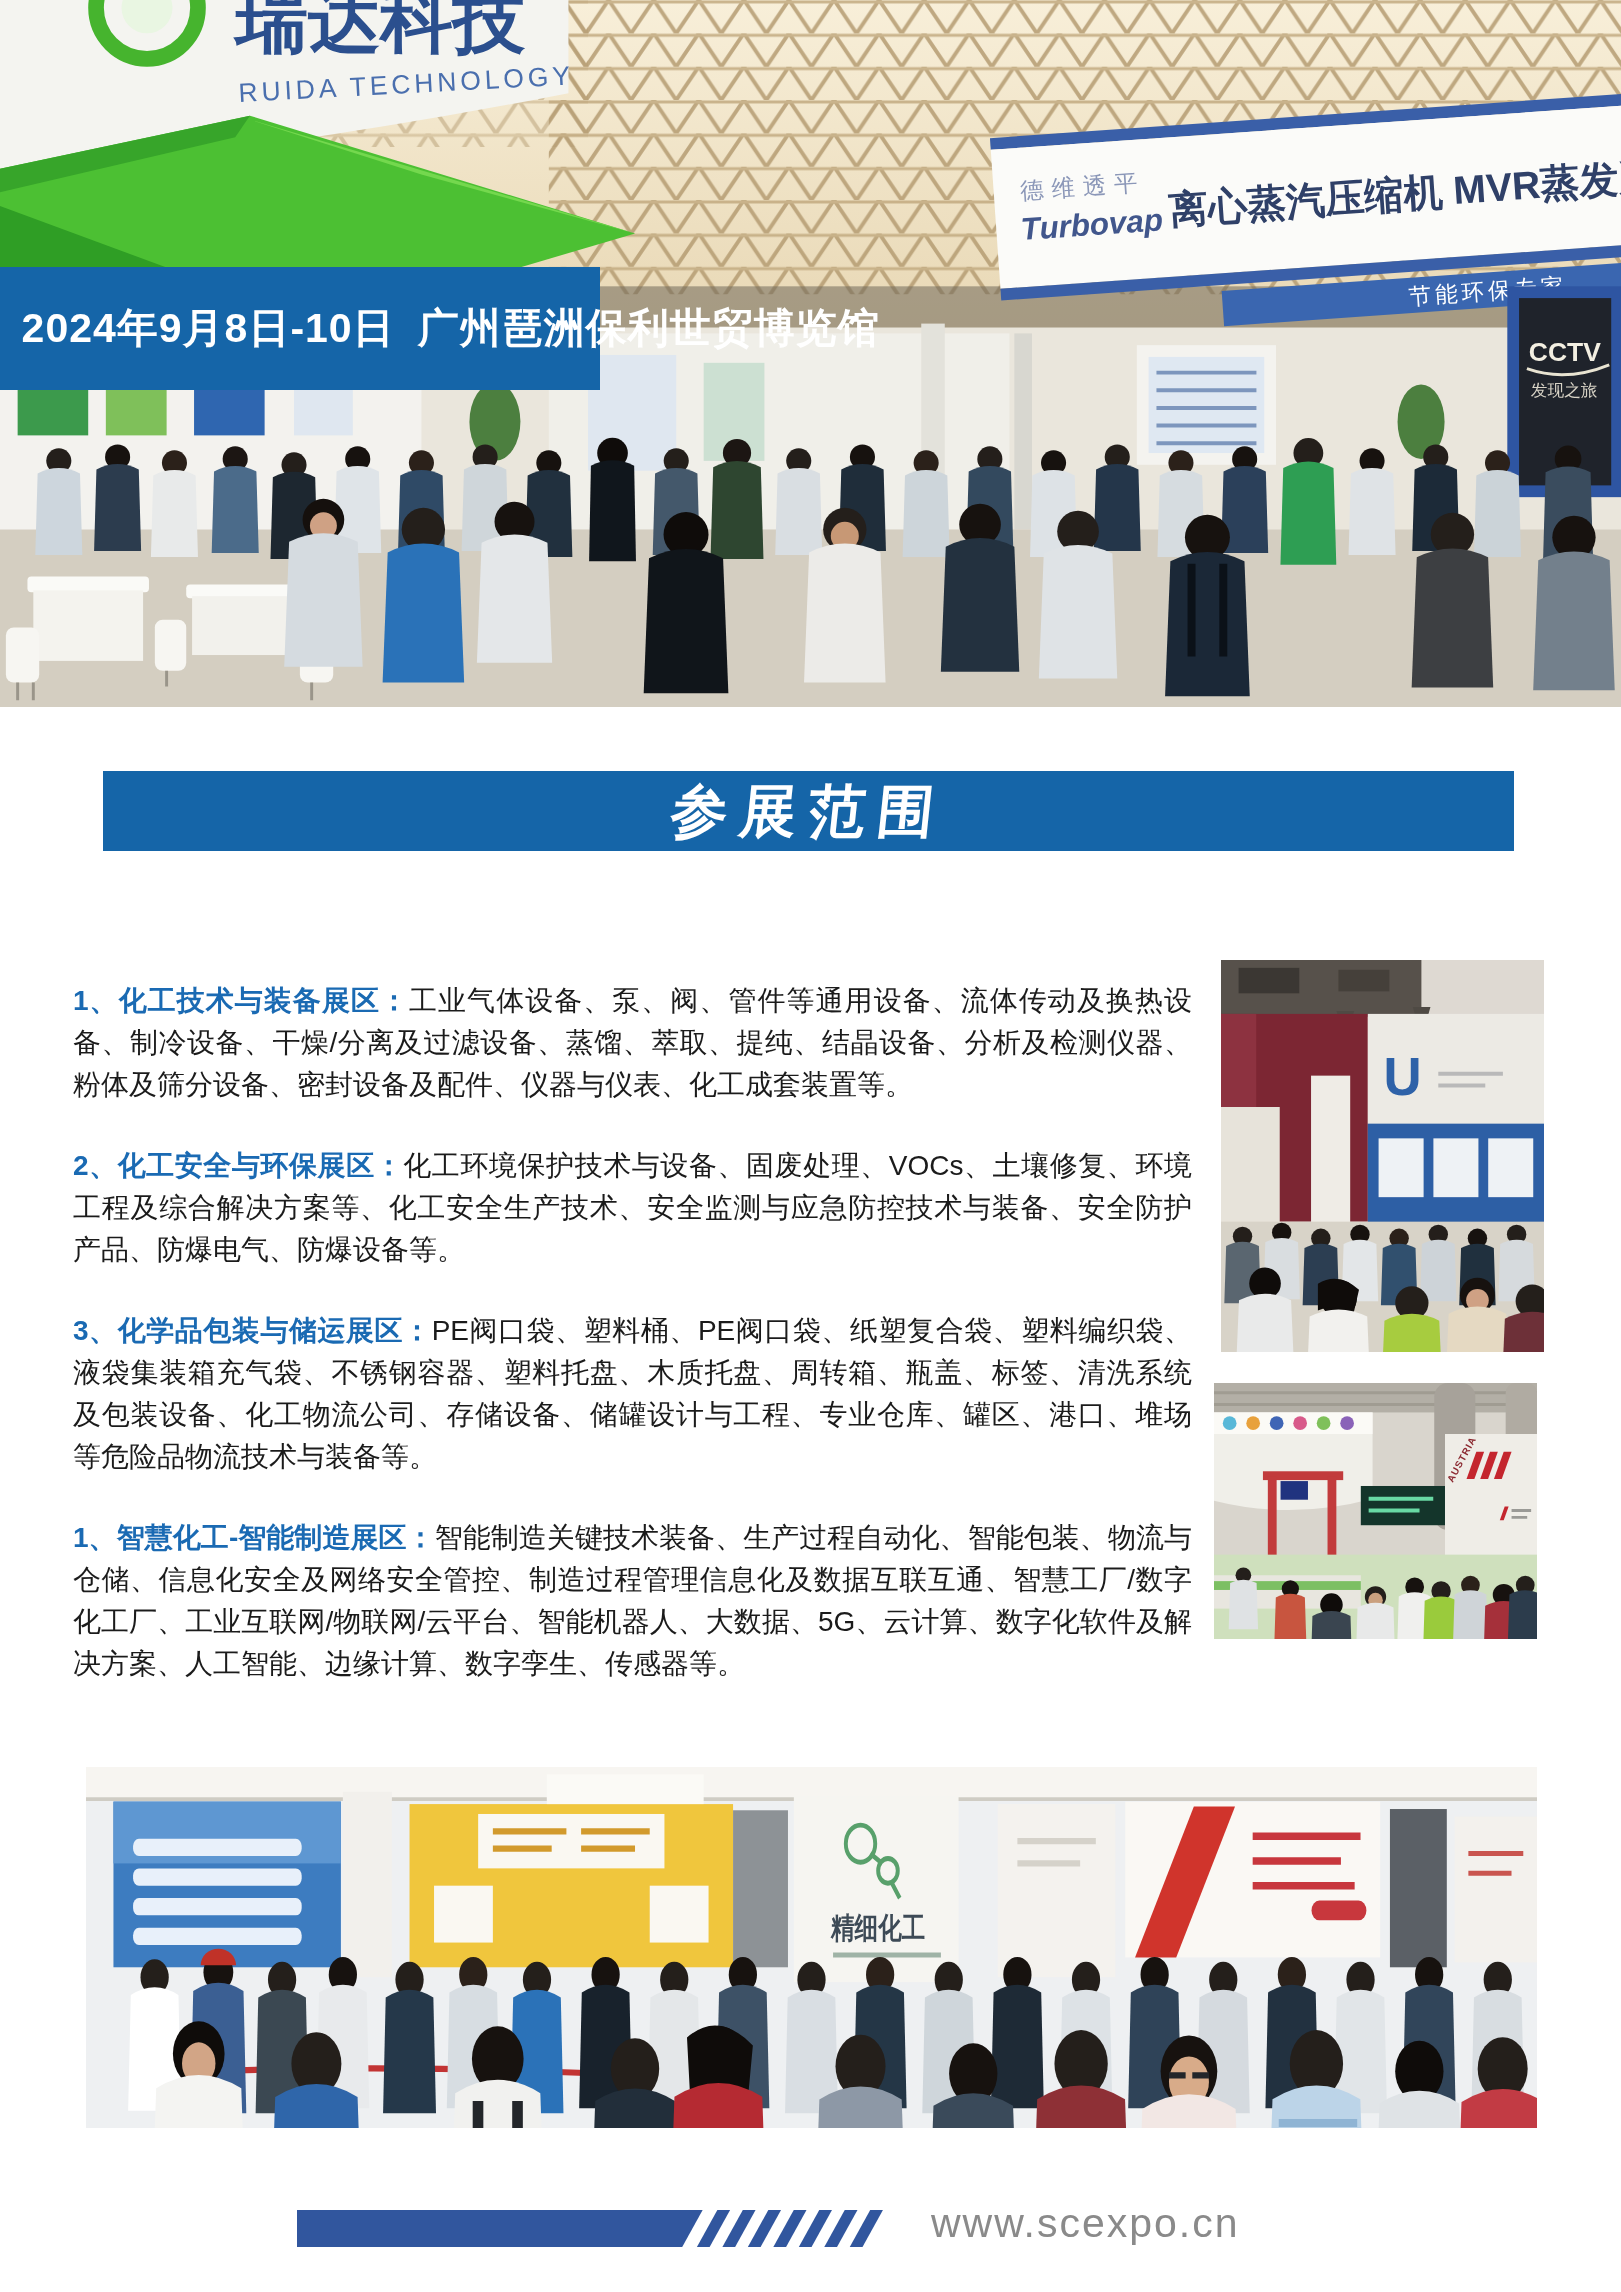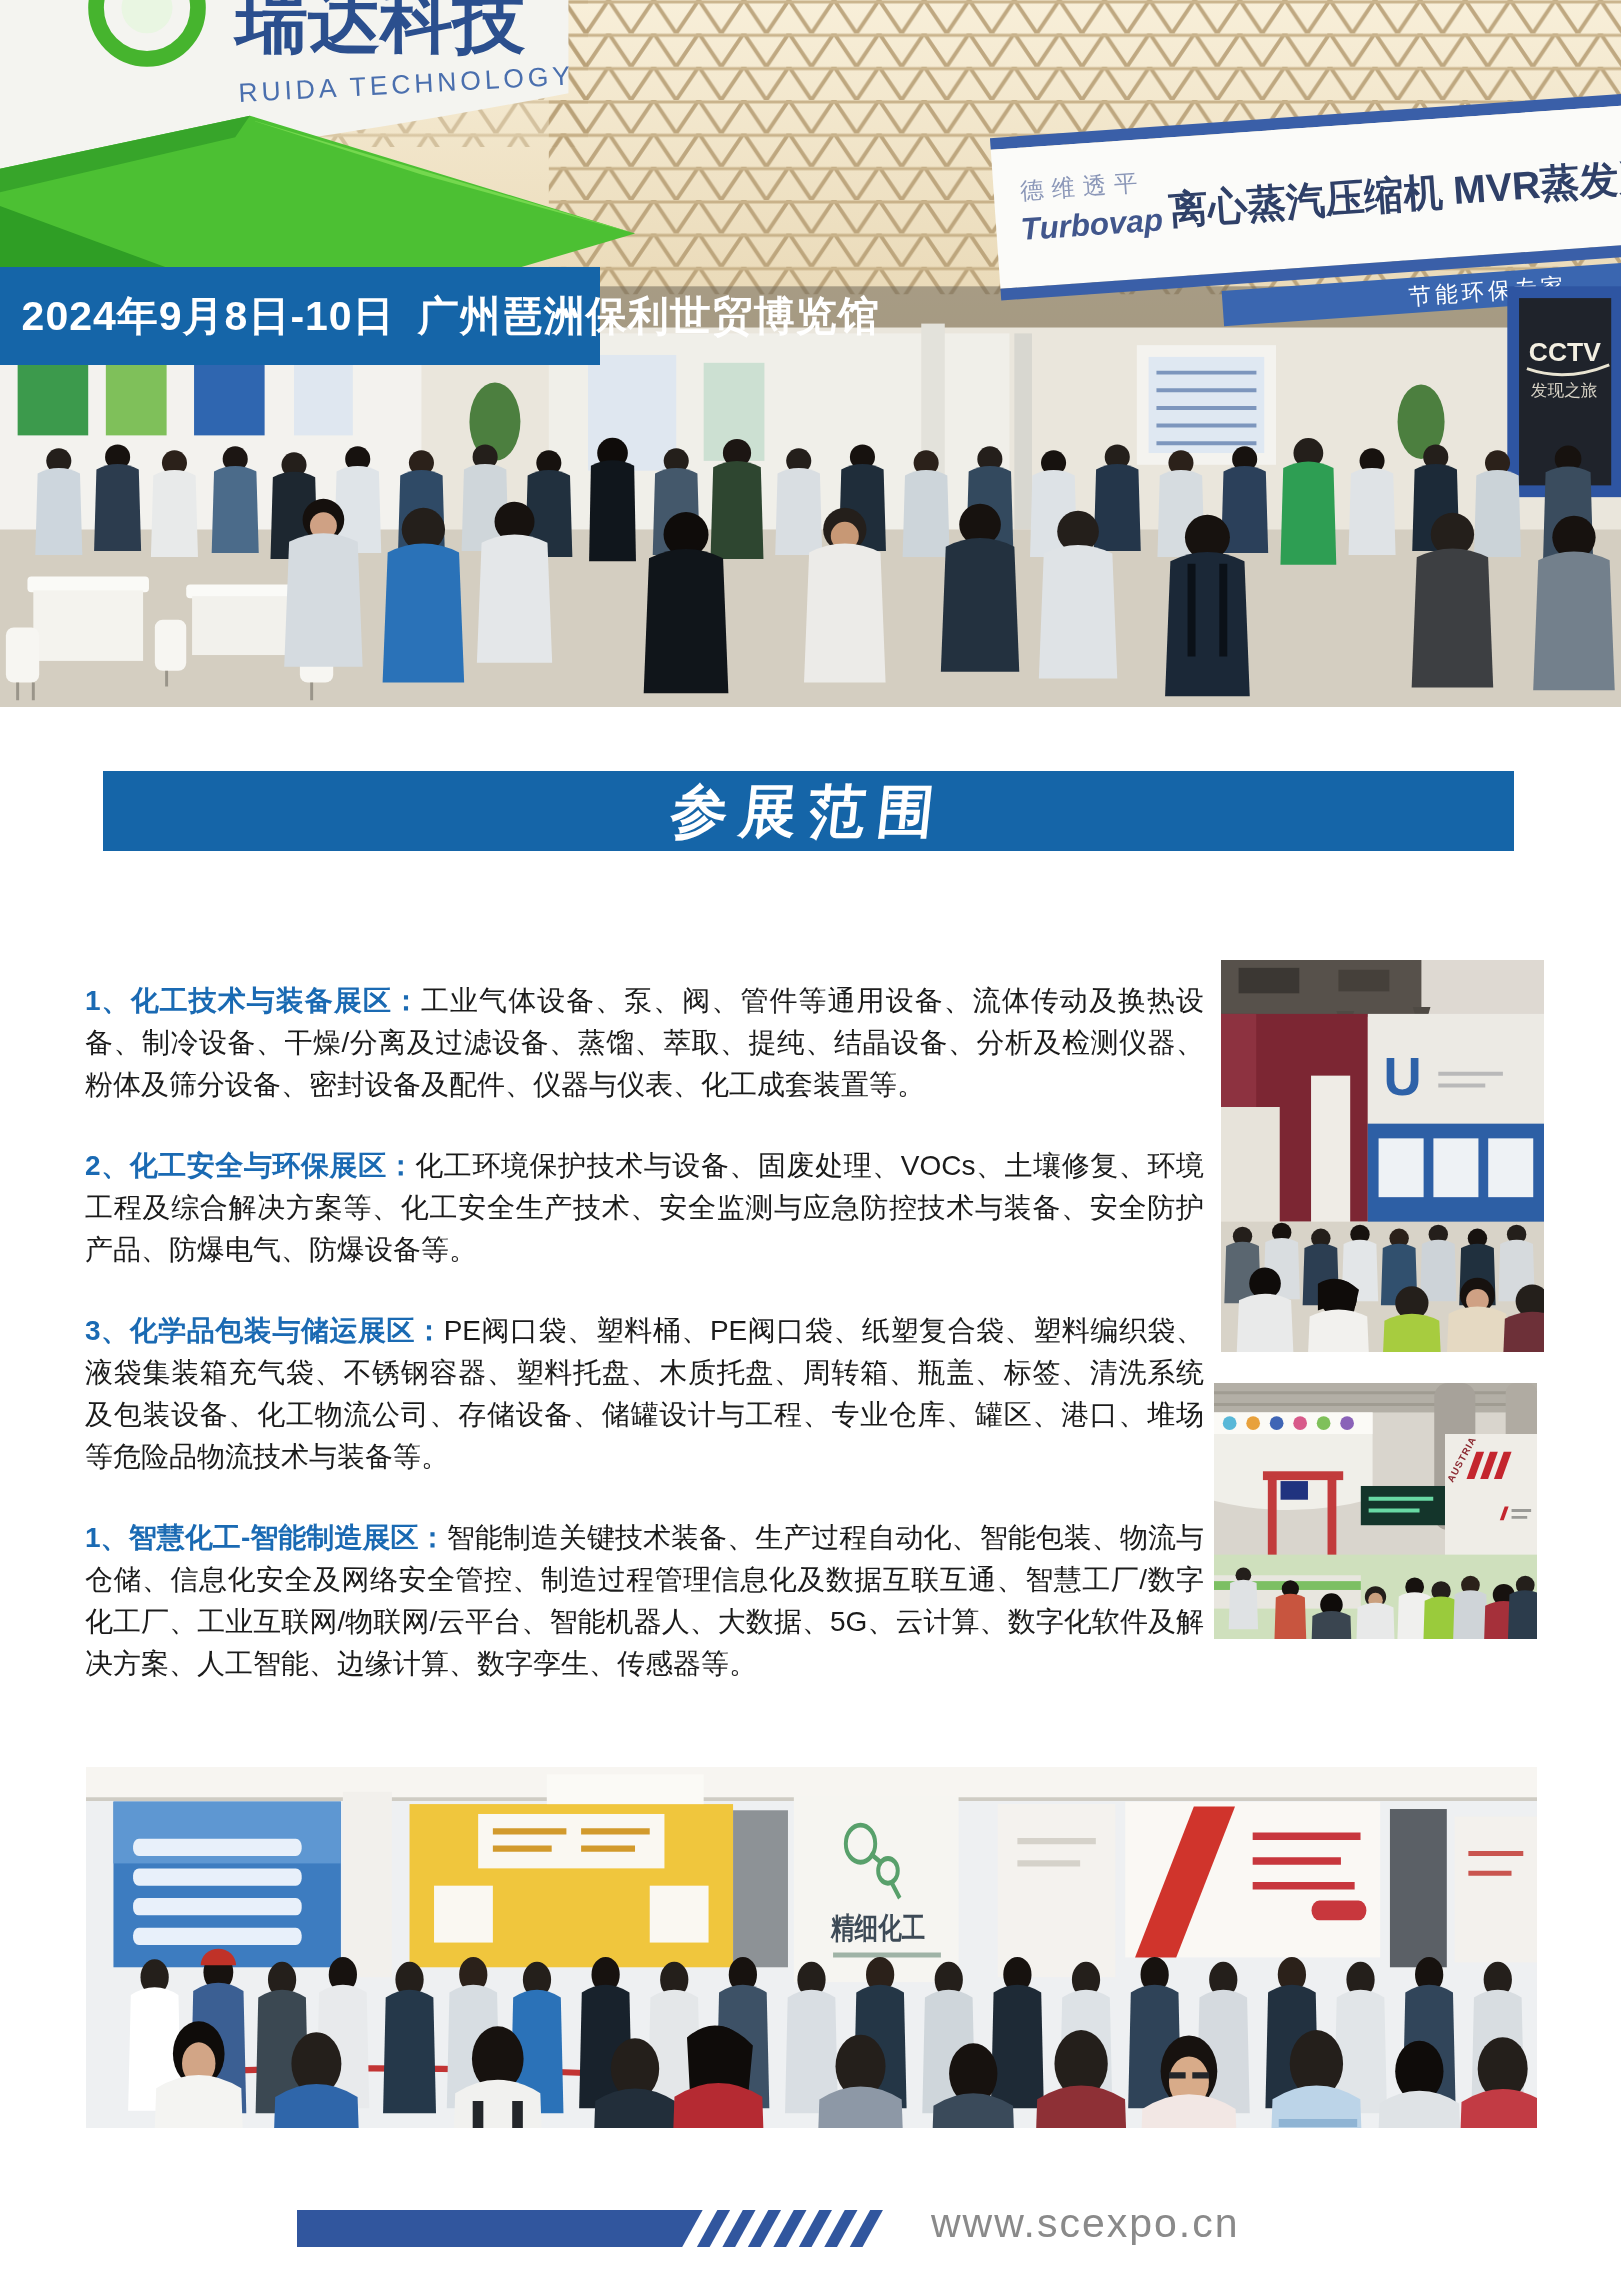--- a/index.html
+++ b/index.html
@@ -2,33 +2,33 @@
 <html><head>
 <meta charset="utf-8">
 <style>
   html,body{margin:0;padding:0;background:#ffffff;}
   .page{position:relative;width:1621px;height:2293px;background:#ffffff;overflow:hidden;
         font-family:"Liberation Sans","DejaVu Sans",sans-serif;}
 
   
   .hero{position:absolute;left:0;top:0;width:1621px;height:707px;overflow:hidden;}
   .hero svg{display:block;width:100%;height:100%;}
-  .date-banner{position:absolute;left:0;top:267px;width:600px;height:98px;background:#1565a8;
+  .date-banner{position:absolute;left:0;top:267px;width:600px;height:123px;background:#1565a8;
         color:#ffffff;display:flex;align-items:center;padding-left:21.6px;box-sizing:border-box;
         font-size:41px;font-weight:600;letter-spacing:1px;white-space:nowrap;}
   .date-banner .venue{margin-left:23px;}
 
   
   .title-bar{position:absolute;left:103px;top:771px;width:1411px;height:80px;background:#1565a8;
         display:flex;align-items:center;justify-content:center;}
   .title-bar .title-text{color:#ffffff;font-size:57px;font-weight:900;letter-spacing:11.8px;
         transform:skewX(-6deg);line-height:1;}
 
   
-  .zones{position:absolute;left:85px;top:980px;width:1119px;}
+  .zones{position:absolute;left:73px;top:980px;width:1119px;}
   .zone{margin:0 0 39px 0;font-size:28px;line-height:42px;color:#1b1b1b;font-weight:500;
         text-align:justify;}
   .zone-head{color:#1a6ab3;font-weight:bold;}
 
   
   .photoA{position:absolute;left:1221px;top:960px;width:323px;height:392px;overflow:hidden;}
   .photoB{position:absolute;left:1214px;top:1383px;width:323px;height:256px;overflow:hidden;}
   .bottom-photo{position:absolute;left:86px;top:1767px;width:1451px;height:361px;overflow:hidden;}
   .photoA svg,.photoB svg,.bottom-photo svg{display:block;width:100%;height:100%;}
 

